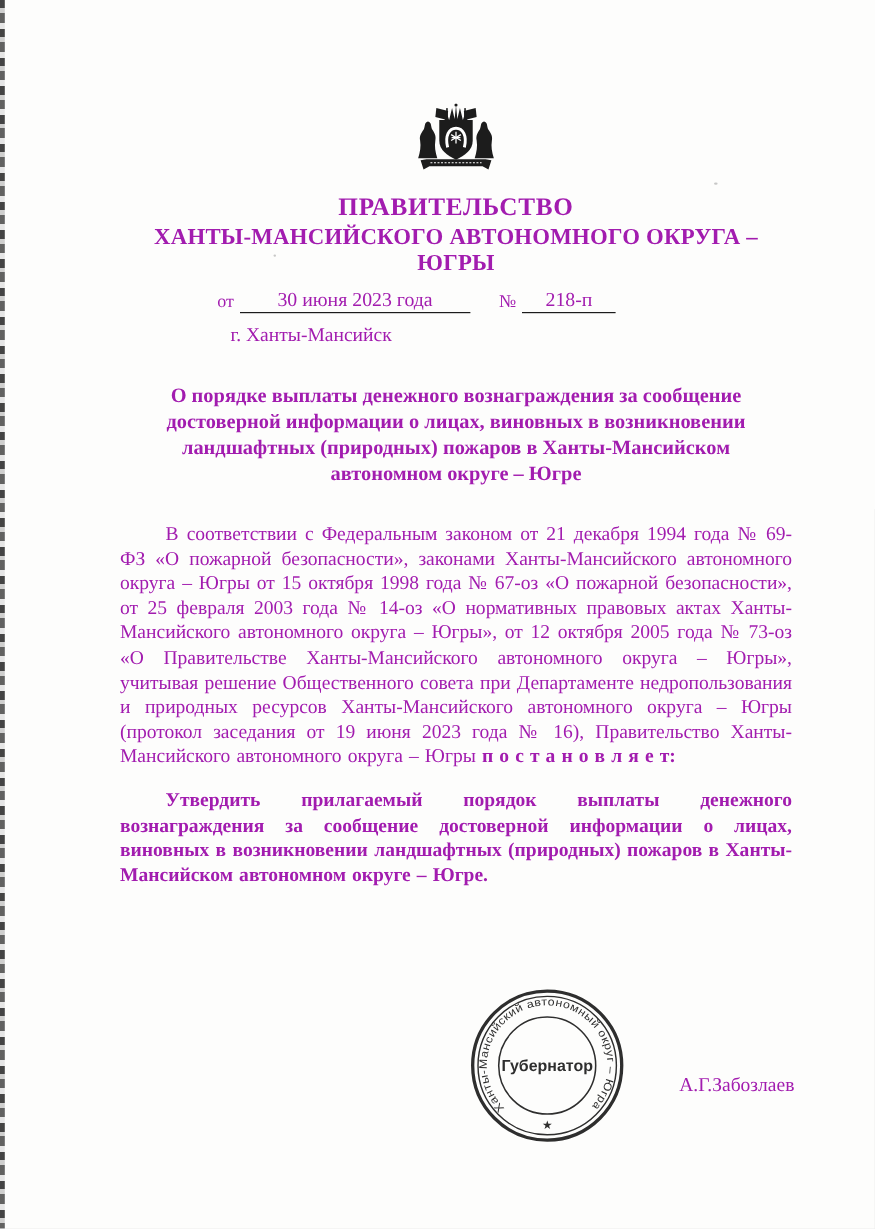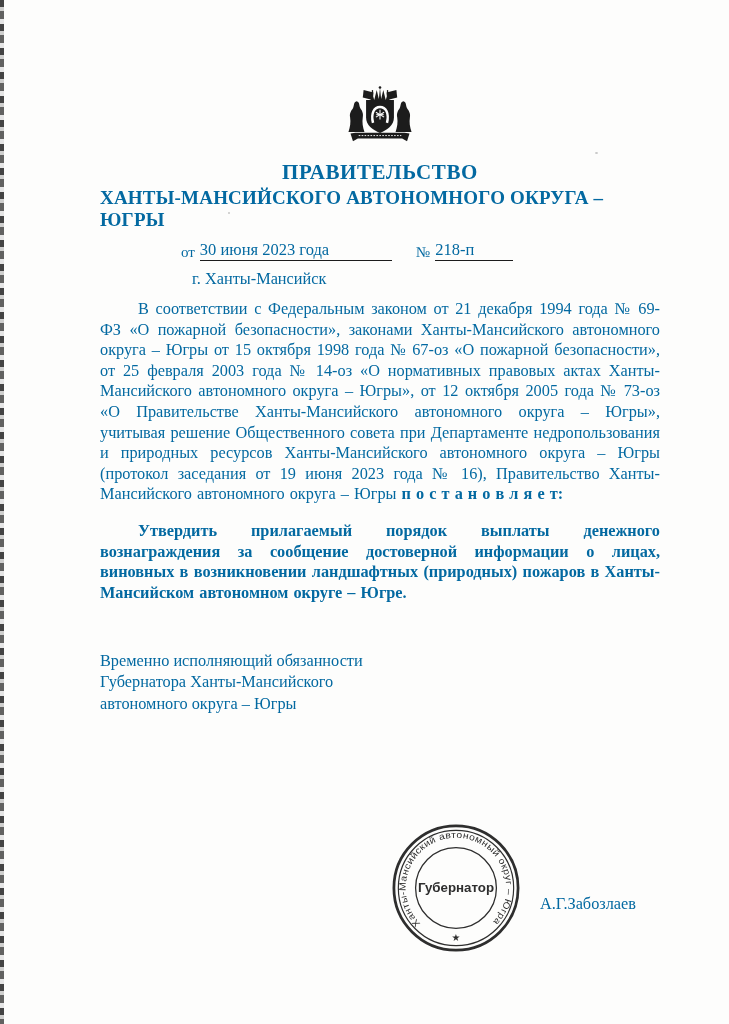--- a/index.html
+++ b/index.html
@@ -3,21 +3,21 @@
 <meta charset="utf-8">
 <style>
   html,body{margin:0;padding:0;background:#e8e8e8;}
   .page{
     position:relative;
     width:729px;height:1024px;
     margin:0 auto;
     background:#fdfdfc;
     overflow:hidden;
     font-family:"Liberation Serif", serif;
-    color:#0369a1;
+    color:#a21caf;
   }
   
   .scan-edge{
     position:absolute;left:0;top:0;width:4px;height:100%;
     background:
       repeating-linear-gradient(180deg,
         rgba(35,35,35,.85) 0 7px,
         rgba(120,120,120,.35) 7px 11px,
         rgba(45,45,45,.75) 11px 19px,
         rgba(160,160,160,.25) 19px 24px);
@@ -27,62 +27,62 @@
 
   .col{
     position:absolute;left:100px;top:0;width:560px;
   }
   .emblem{display:block;margin:86px auto 0;width:82px;height:59px;}
   .org1{
     margin-top:15px;text-align:center;
     font-weight:bold;font-size:21px;letter-spacing:.6px;
   }
   .org2{
-    margin-top:2px;text-align:left;
+    margin-top:2px;text-align:center;
     font-weight:bold;font-size:19px;letter-spacing:.2px;
   }
   .doctype{
     margin-top:50px;text-align:center;
     font-weight:bold;font-size:30px;letter-spacing:2px;
   }
   .date-row{
     margin-top:9px;margin-left:81px;
     display:flex;align-items:flex-end;
     font-size:15px;
   }
   .blank{
     display:inline-block;border-bottom:1.4px solid #1c1c1c;
-    text-align:left;font-size:16.5px;line-height:19px;padding-bottom:1px;
+    text-align:center;font-size:16.5px;line-height:19px;padding-bottom:1px;
   }
   .date-blank{width:192px;margin-left:5px;}
   .num-blank{width:78px;margin-left:5px;}
   .num-label{margin-left:24px;}
   .city{
     margin-top:8px;margin-left:92px;width:312px;
     text-align:left;font-size:16.3px;
   }
   .title{
     margin:30px auto 0;width:548px;
     text-align:center;font-weight:bold;
     font-size:17px;line-height:21.5px;
   }
   .para{
-    margin-top:10px;
+    margin-top:30px;
     font-size:16.3px;line-height:20.6px;
     text-align:justify;text-align-last:left;
     text-indent:38px;word-spacing:1px;
   }
   .para.second{margin-top:15px;font-weight:bold;}
   .bold-sp{font-weight:bold;}
   .sig-block{
     margin-top:46px;
     font-size:16.3px;line-height:21.8px;
   }
   .signer-name{
-    position:absolute;left:540px;top:894px;
+    position:absolute;left:566px;top:894px;
     font-size:16.3px;white-space:nowrap;
   }
   .stamp{
     position:absolute;left:387px;top:819px;
     width:138px;height:138px;
   }
   .stamp text{fill:#2e2e2e;}
   .stamp .rim{
     font-family:"Liberation Sans", sans-serif;
     font-size:9.3px;letter-spacing:.35px;
@@ -135,30 +135,26 @@
 
     <div class="date-row">
       <span>от</span>
       <span class="blank date-blank"><span>30 июня 2023 года</span></span>
       <span class="num-label">№</span>
       <span class="blank num-blank"><span>218-п</span></span>
     </div>
 
     <div class="city">г. Ханты-Мансийск</div>
 
+    <div class="title">О порядке выплаты денежного вознаграждения за сообщение достоверной информации о лицах, виновных в возникновении ландшафтных (природных) пожаров в Ханты-Мансийском автономном округе – Югре</div>
 
     <p class="para"><span>В соответствии с Федеральным законом от 21 декабря 1994 года № 69-ФЗ «О пожарной безопасности», законами Ханты-Мансийского автономного округа – Югры от 15 октября 1998 года № 67-оз «О пожарной безопасности», от 25 февраля 2003 года № 14-оз «О нормативных правовых актах Ханты-Мансийского автономного округа – Югры», от 12 октября 2005 года № 73-оз «О Правительстве Ханты-Мансийского автономного округа – Югры», учитывая решение Общественного совета при Департаменте недропользования и природных ресурсов Ханты-Мансийского автономного округа – Югры (протокол заседания от 19 июня 2023 года № 16), Правительство Ханты-Мансийского автономного округа – Югры </span><span class="bold-sp">п о с т а н о в л я е т:</span></p>
 
     <p class="para second">Утвердить прилагаемый порядок выплаты денежного вознаграждения за сообщение достоверной информации о лицах, виновных в возникновении ландшафтных (природных) пожаров в Ханты-Мансийском автономном округе – Югре.</p>
 
-    <div class="sig-block">
-      <div>Временно исполняющий обязанности</div>
-      <div>Губернатора Ханты-Мансийского</div>
-      <div>автономного округа – Югры</div>
-    </div>
 
   </div>
 
   <div class="signer-name">А.Г.Забозлаев</div>
 
   <svg class="stamp" viewBox="-70 -70 140 140" aria-hidden="true">
     <defs>
       <path id="rimPath" d="M -36.06 36.06 A 51 51 0 1 1 36.06 36.06" fill="none"></path>
     </defs>
     <circle cx="0" cy="0" r="63" fill="none" stroke="#2e2e2e" stroke-width="2.8"></circle>

